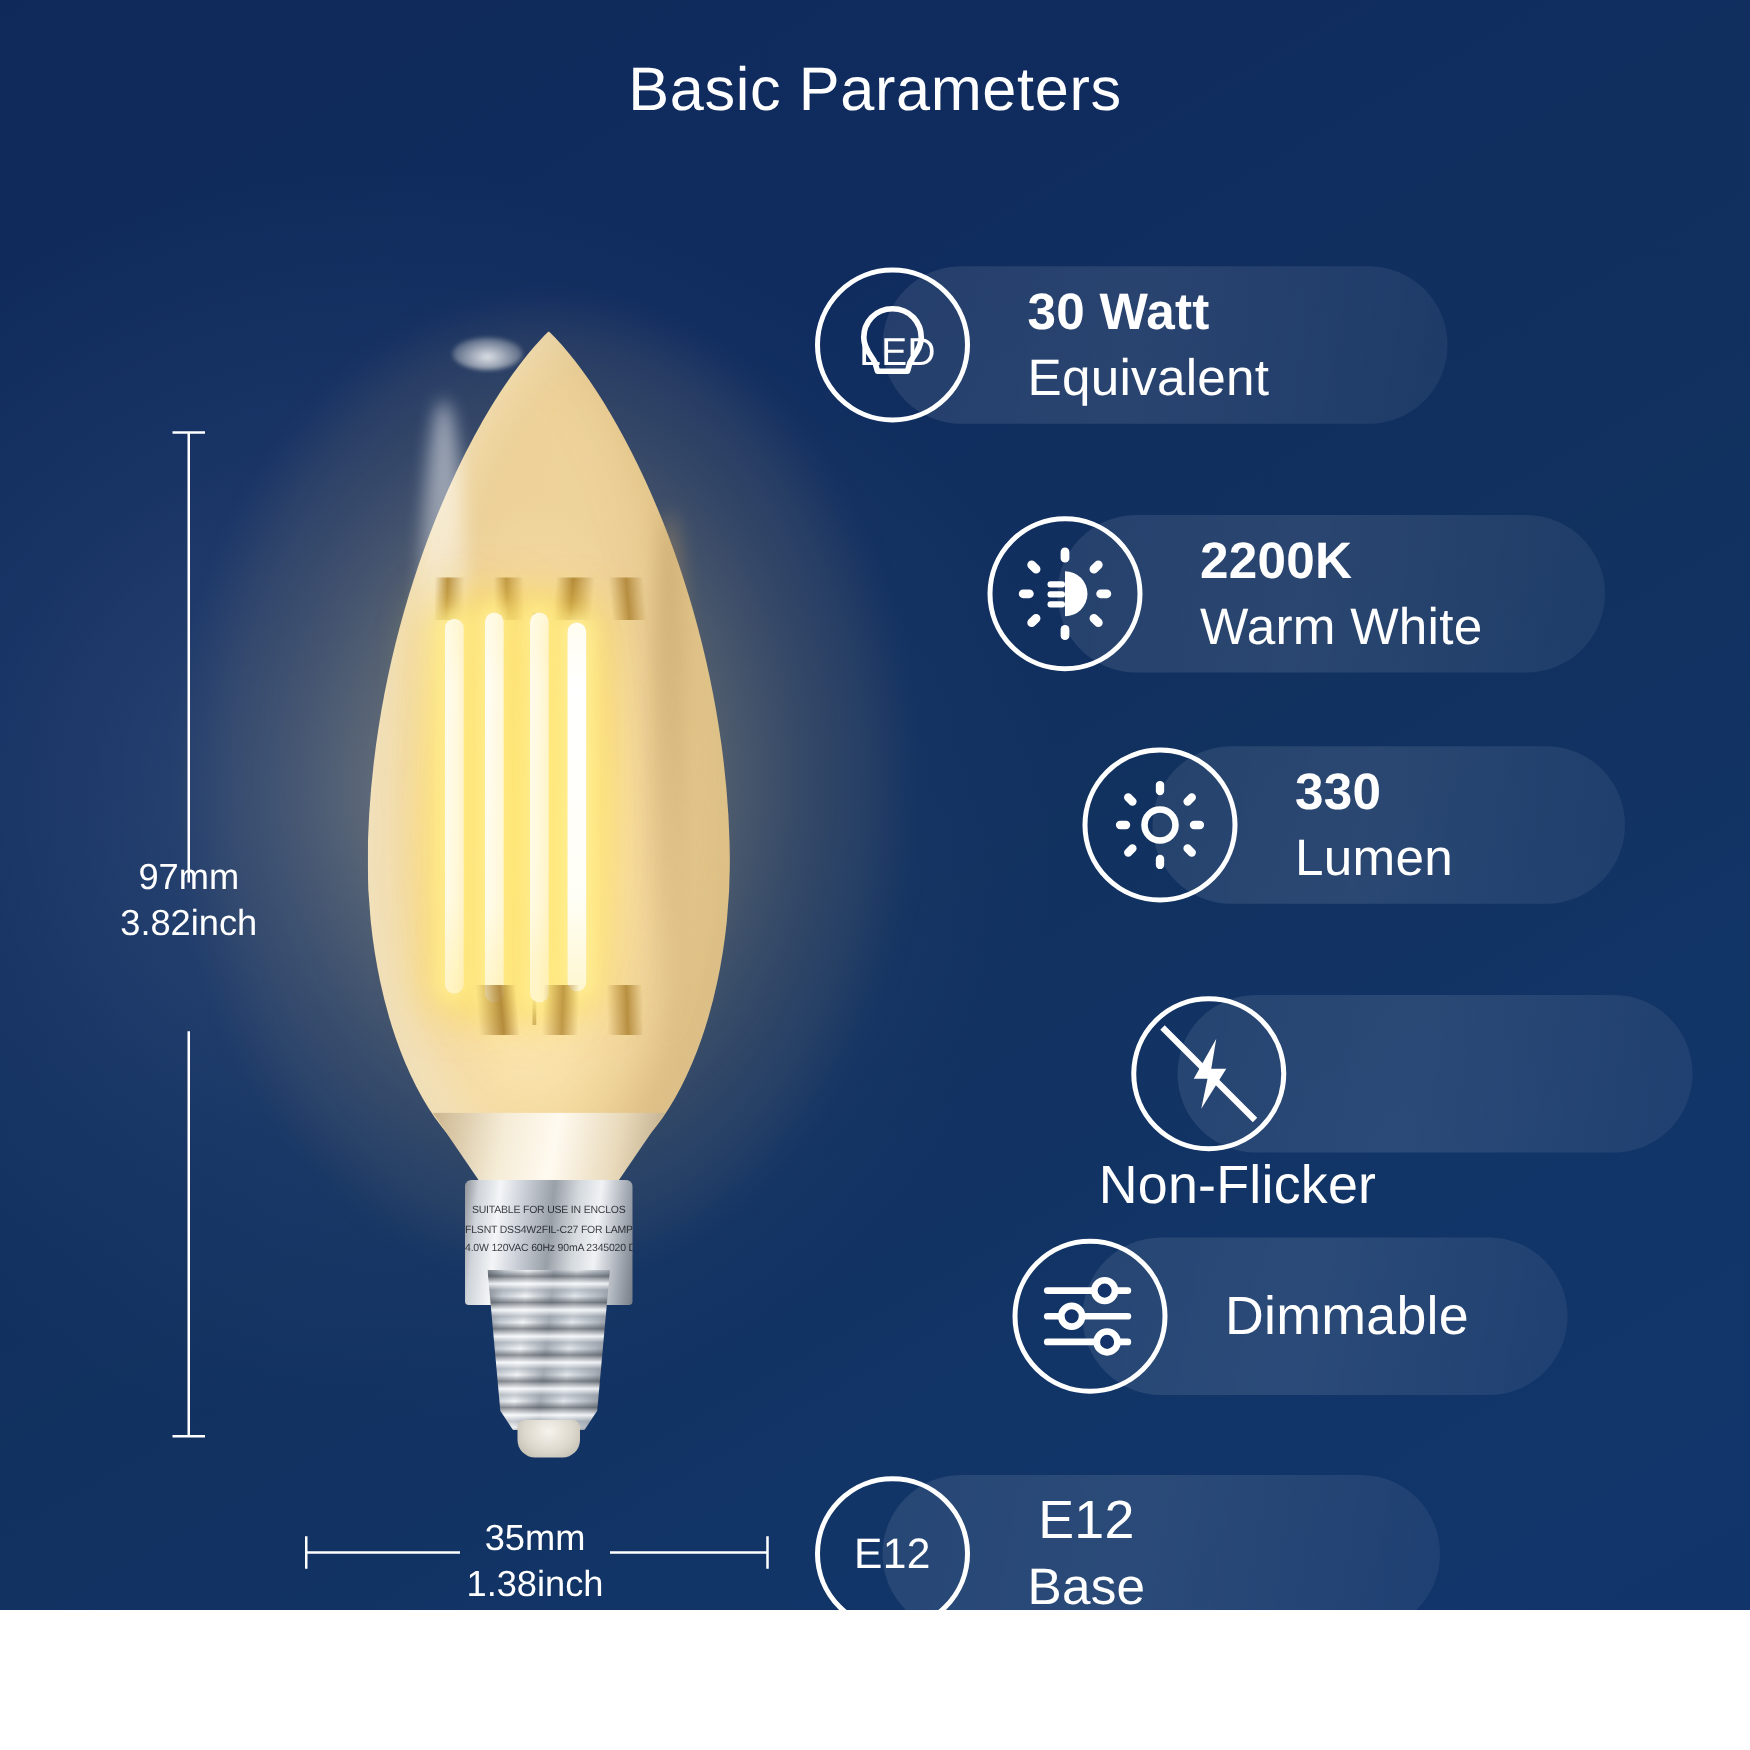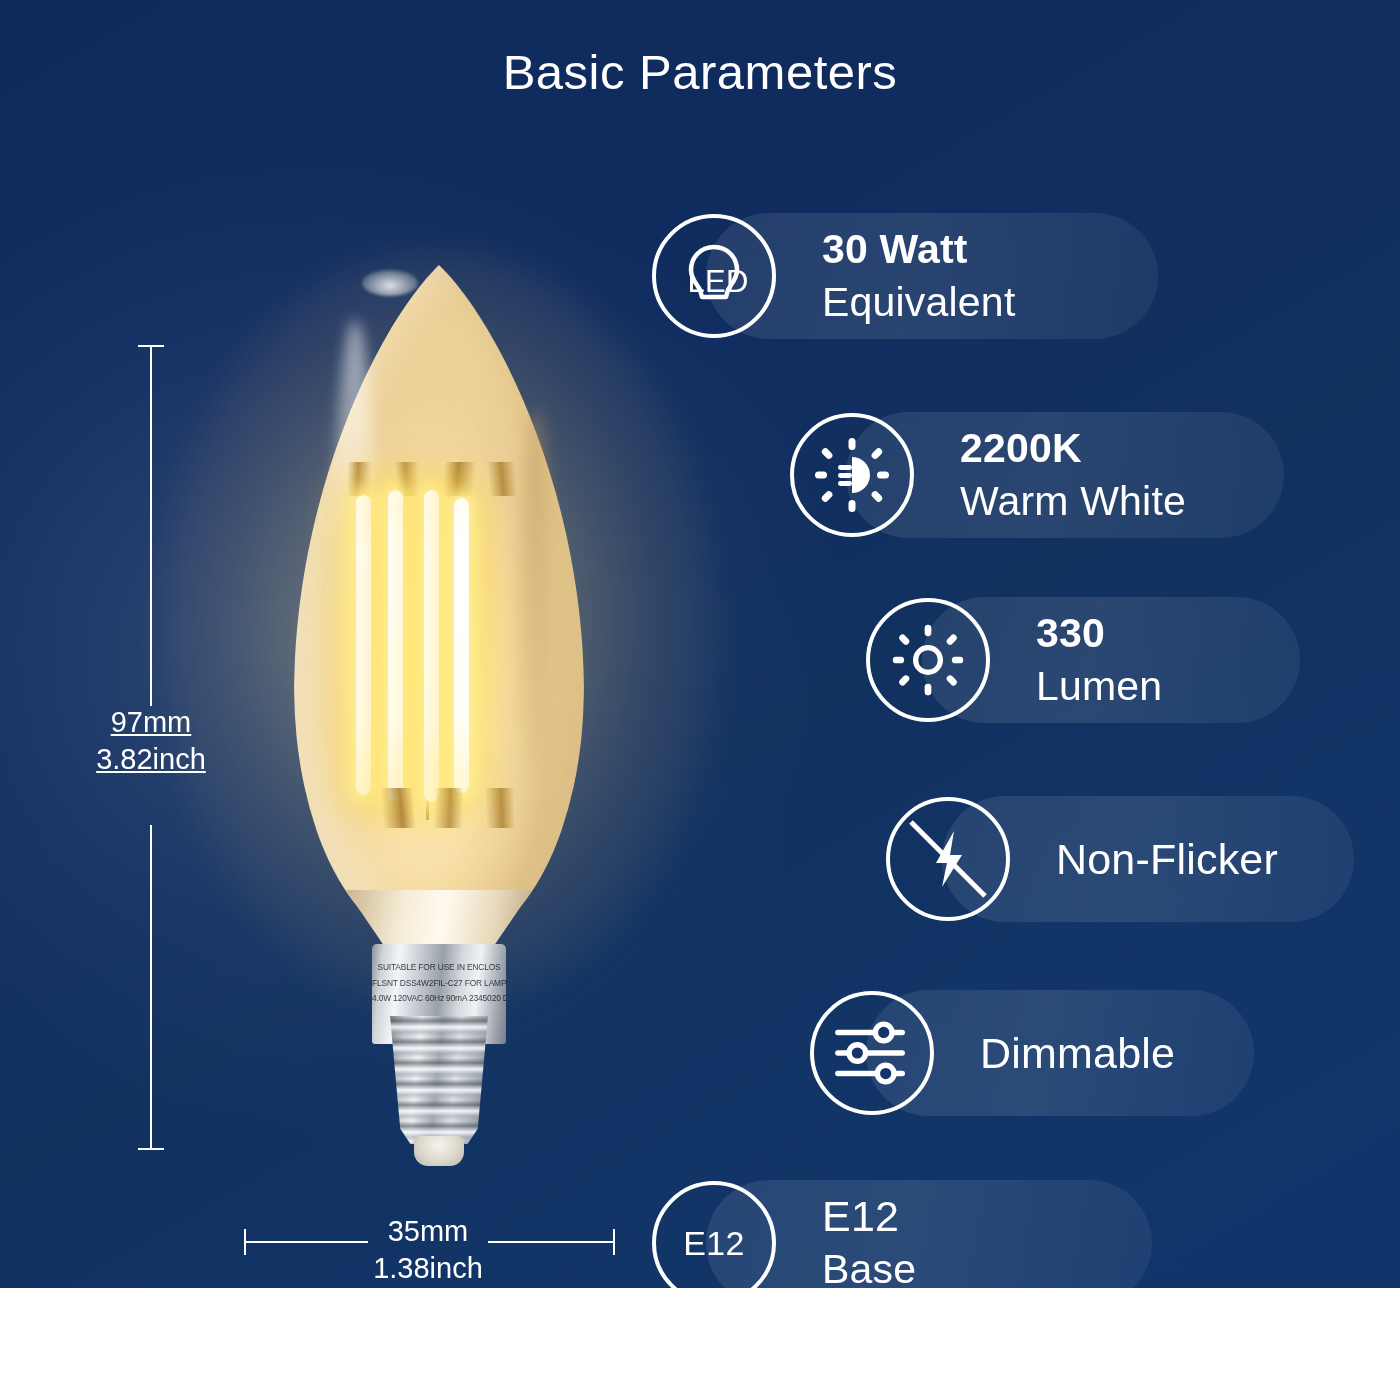--- a/index.html
+++ b/index.html
@@ -324,21 +324,21 @@
         <div>FLSNT DSS4W2FIL-C27 FOR LAMP LOCA</div>
         <div>4.0W 120VAC 60Hz 90mA 2345020 DRIVE</div>
       </div>
     </div>
     <div class="screw"></div>
     <div class="tip-contact"></div>
   </div>
 
   <div class="dim-cap-h" style="left:138px; top:345px;"></div>
   <div class="dim-line-v" style="top:346px; height:360px;"></div>
-  <div class="dim-label" style="left:40px; top:704px; width:222px;text-decoration:underline;">
+  <div class="dim-label" style="left:40px; top:684px; width:222px;">
     <div>97mm</div>
     <div>3.82inch</div>
   </div>
   <div class="dim-line-v" style="top:825px; height:324px;"></div>
   <div class="dim-cap-h" style="left:138px; top:1148px;"></div>
 
   <div class="dim-cap-v" style="left:244px;"></div>
   <div class="dim-line-h" style="left:245px; width:123px;"></div>
   <div class="dim-label" style="left:258px; top:1213px; width:340px;">
     <div>35mm</div>
@@ -406,21 +406,21 @@
           </g>
         </svg>
       </div>
       <div class="feature-text">
         <div class="ft-line1">330</div>
         <div class="ft-line2">Lumen</div>
       </div>
     </div>
 
     <div class="pill" style="left:942px; top:796px; width:412px; height:126px;"></div>
-    <div class="feature-row" style="left:886px; top:797px;">
+    <div class="feature-row" style="left:833px; top:797px;flex-direction:column;">
       <div class="icon-circle">
         <svg width="92" height="92" viewBox="0 0 92 92" aria-hidden="true">
           <path d="M52 18 L 34 50 L 45 50 L 40 74 L 60 42 L 48 42 Z" fill="#ffffff"></path>
           <line x1="9" y1="9" x2="83" y2="83" stroke="#ffffff" stroke-width="5"></line>
         </svg>
       </div>
       <div class="feature-text">
         <div class="ft-single">Non-Flicker</div>
       </div>
     </div>
@@ -440,21 +440,21 @@
             <circle cx="57" cy="64" r="8.5" fill="#13336a"></circle>
           </g>
         </svg>
       </div>
       <div class="feature-text">
         <div class="ft-single">Dimmable</div>
       </div>
     </div>
 
     <div class="pill" style="left:706px; top:1180px; width:446px; height:126px;"></div>
-    <div class="feature-row" style="left:652px; top:1181px;">
+    <div class="feature-row" style="left:652px; top:1181px;text-align:center;">
       <div class="icon-circle">
         <span class="icon-text light">E12</span>
       </div>
       <div class="feature-text">
         <div class="ft-line1 regular">E12</div>
         <div class="ft-line2">Base</div>
       </div>
     </div>
 
   </div>

